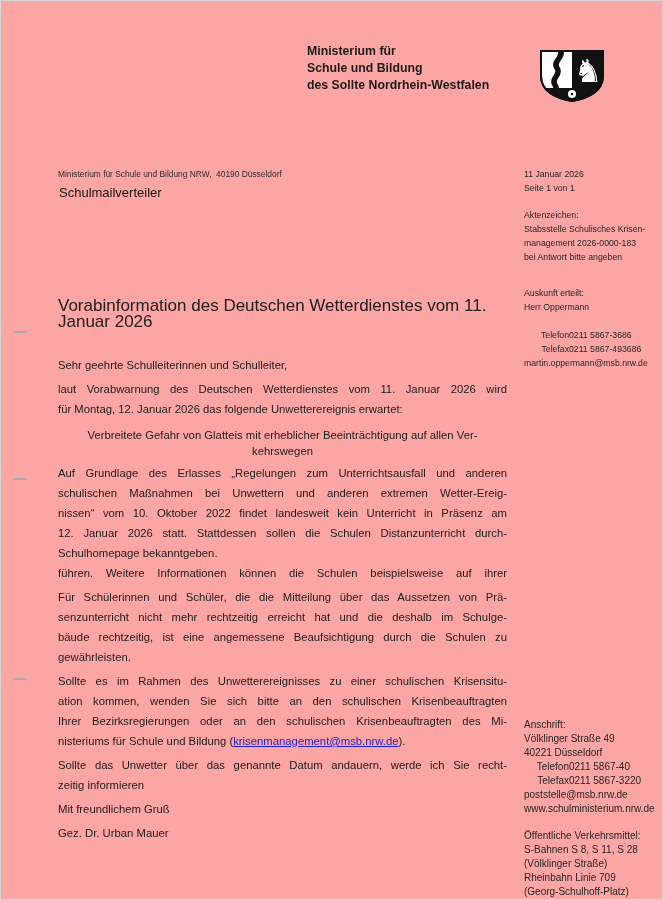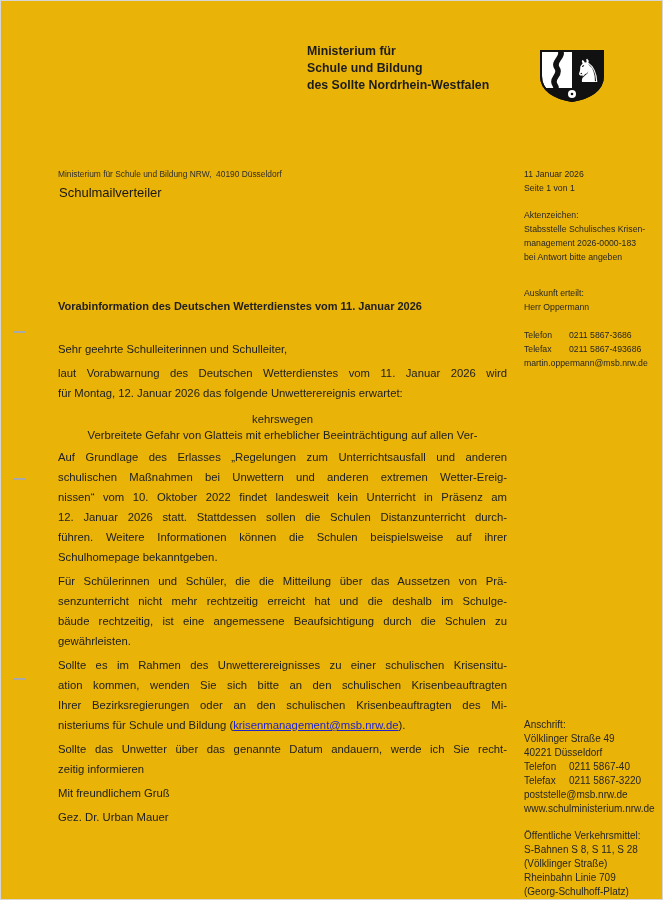--- a/index.html
+++ b/index.html
@@ -1,35 +1,35 @@
 <!DOCTYPE html>
 <html><head>
 <meta charset="utf-8">
 <style>
   html,body { margin:0; padding:0; background:#ffffff; }
   .page {
-    position:relative; width:663px; height:900px; background:#eab308;
+    position:relative; width:663px; height:900px; background:#fca5a5;
     border:1px solid #d6d6d6; box-sizing:border-box; overflow:hidden;
     font-family:"Liberation Sans", sans-serif; color:#1c1c1c;
   }
   .ministry { position:absolute; left:306px; top:42px; font-weight:bold; font-size:12.3px; line-height:17px; }
   .coat { position:absolute; left:537px; top:49px; }
   .sender { position:absolute; left:57px; top:168px; font-size:8.4px; color:#2e2e2e; }
   .recipient { position:absolute; left:58px; top:184px; font-size:13px; color:#161616; }
 
   .meta-top    { position:absolute; left:523px; top:166px; width:137px; font-size:8.7px; line-height:14px; color:#262626; }
   .meta-footer { position:absolute; left:523px; top:717px; width:137px; font-size:10px; line-height:14px; color:#262626; }
   .mg-ref { margin-top:13px; }
   .mg-contact { margin-top:22px; }
   .mg-phone { margin-top:14px; }
   .mg-transport { margin-top:13px; }
-  .row .lbl { display:inline-block; width:45px; }
+  .row .lbl { display:inline-block; width:45px;text-align:right; }
 
   .body { position:absolute; left:57px; top:297px; width:449px; font-size:11.3px; line-height:20px; color:#212121; }
-  .subject { font-weight:bold; font-size:11px; line-height:16px; }
+  .subject { font-weight:normal; font-size:17px; line-height:16px; }
   .salutation { margin-top:25px; }
   .para { margin-top:4px; }
   .para .line { text-align:justify; text-align-last:justify; }
   .para .line.last { text-align-last:left; }
   .para.center { margin-top:8px; line-height:16px; }
   .para.center .line, .para.center .line.last { text-align:center; text-align-last:center; }
   .closing { margin-top:4px; }
   .signature { margin-top:4px; }
   a.email-link { color:#2323cc; text-decoration:underline; cursor:pointer; }
 
@@ -94,30 +94,30 @@
 
   <div class="body">
     <div class="subject">Vorabinformation des Deutschen Wetterdienstes vom 11. Januar 2026</div>
     <div class="salutation">Sehr geehrte Schulleiterinnen und Schulleiter,</div>
     <div>
         <div class="para">
           <div class="line">laut Vorabwarnung des Deutschen Wetterdienstes vom 11. Januar 2026 wird</div>
           <div class="line last">für Montag, 12. Januar 2026 das folgende Unwetterereignis erwartet:</div>
         </div>
         <div class="para center">
+          <div class="line">Verbreitete Gefahr von Glatteis mit erheblicher Beeinträchtigung auf allen Ver-</div>
           <div class="line last">kehrswegen</div>
-          <div class="line">Verbreitete Gefahr von Glatteis mit erheblicher Beeinträchtigung auf allen Ver-</div>
         </div>
         <div class="para">
           <div class="line">Auf Grundlage des Erlasses „Regelungen zum Unterrichtsausfall und anderen</div>
           <div class="line">schulischen Maßnahmen bei Unwettern und anderen extremen Wetter-Ereig-</div>
           <div class="line">nissen“ vom 10. Oktober 2022 findet landesweit kein Unterricht in Präsenz am</div>
           <div class="line">12. Januar 2026 statt. Stattdessen sollen die Schulen Distanzunterricht durch-</div>
+          <div class="line last">Schulhomepage bekanntgeben.</div>
           <div class="line">führen. Weitere Informationen können die Schulen beispielsweise auf ihrer</div>
-          <div class="line last">Schulhomepage bekanntgeben.</div>
         </div>
         <div class="para">
           <div class="line">Für Schülerinnen und Schüler, die die Mitteilung über das Aussetzen von Prä-</div>
           <div class="line">senzunterricht nicht mehr rechtzeitig erreicht hat und die deshalb im Schulge-</div>
           <div class="line">bäude rechtzeitig, ist eine angemessene Beaufsichtigung durch die Schulen zu</div>
           <div class="line last">gewährleisten.</div>
         </div>
         <div class="para">
           <div class="line">Sollte es im Rahmen des Unwetterereignisses zu einer schulischen Krisensitu-</div>
           <div class="line">ation kommen, wenden Sie sich bitte an den schulischen Krisenbeauftragten</div>

